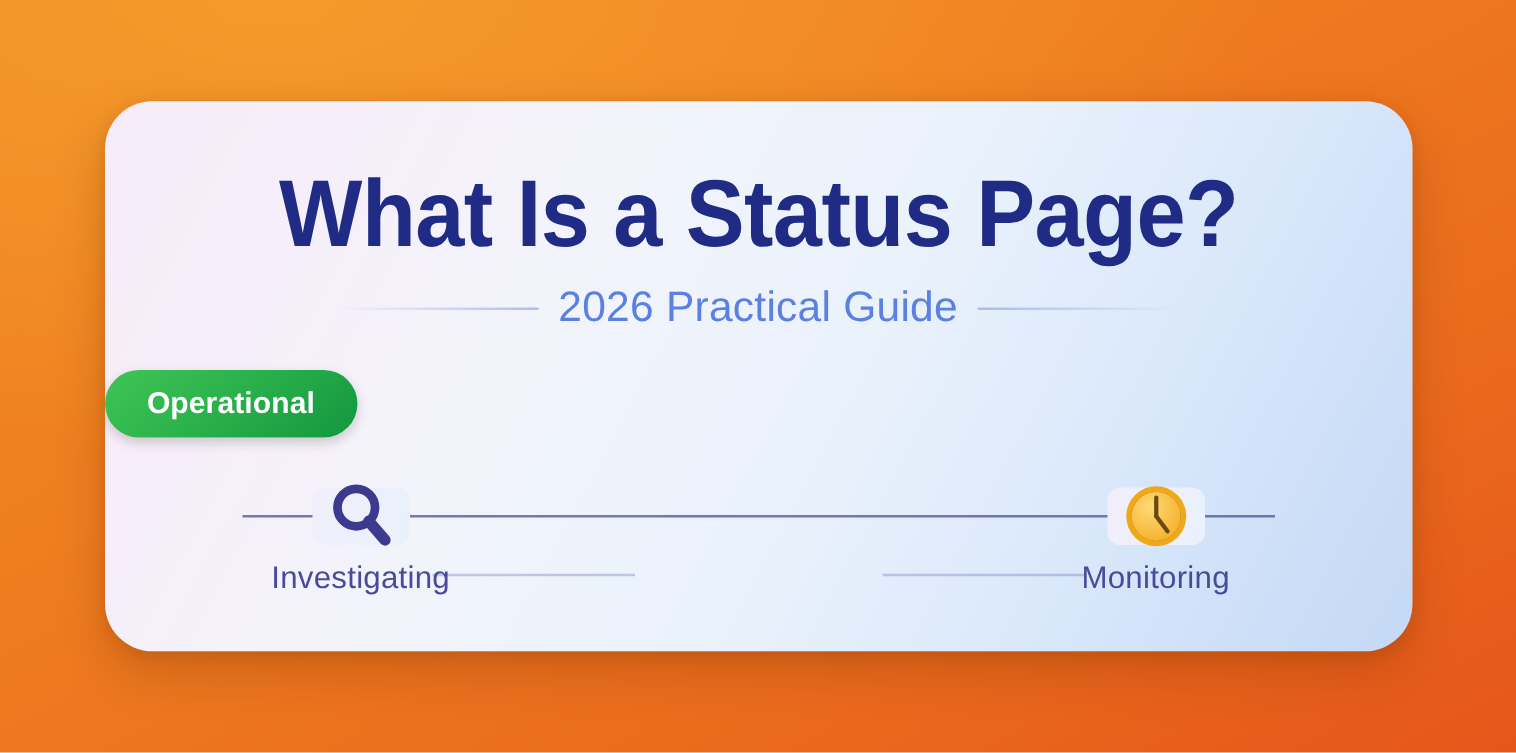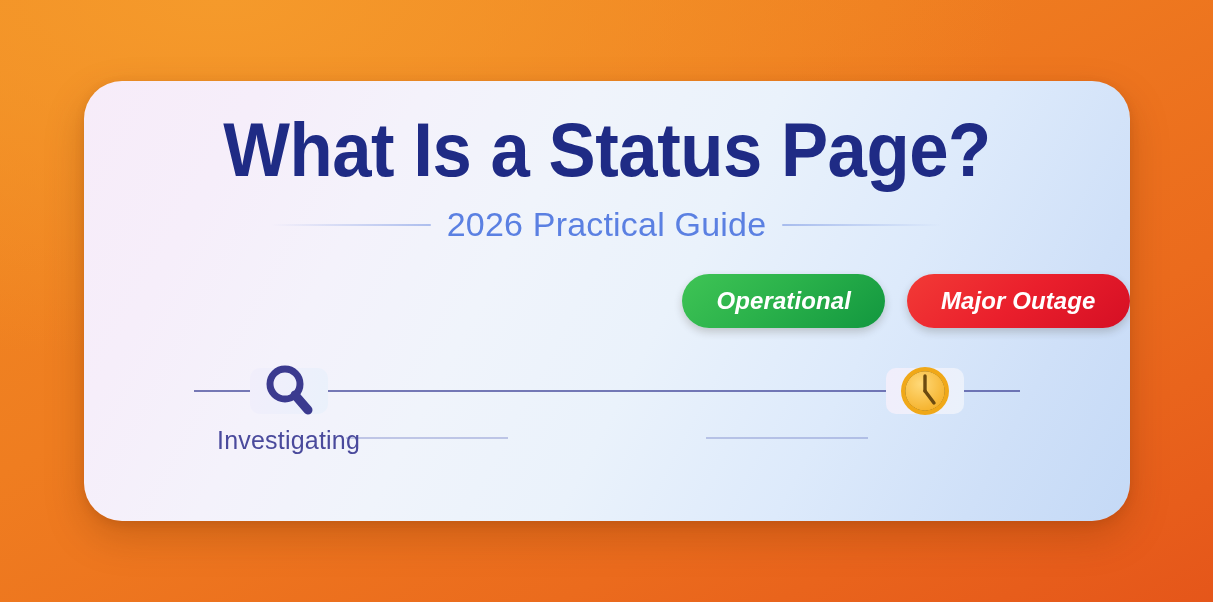--- a/index.html
+++ b/index.html
@@ -27,21 +27,21 @@
       linear-gradient(118deg,
         #f7ecf9 0%,
         #f6eefa 14%,
         #f4f2fb 27%,
         #f0f4fb 40%,
         #eaf2fb 55%,
         #ddeafb 72%,
         #cfe0f8 87%,
         #c4d9f6 100%);
     box-shadow:0 16px 38px rgba(120,50,0,.28), 0 3px 10px rgba(120,50,0,.16);
-    padding-top:32px;
+    padding-top:54px;
     overflow:hidden;
   }
 
   
   .title {
     text-align:center;
     font-size:76px;
     line-height:.98;
     font-weight:700;
     letter-spacing:-.5px;
@@ -67,23 +67,22 @@
     color:#5b80e2;
     white-space:nowrap;
     letter-spacing:.2px;
   }
 
   
   .pills {
     margin-top:30px;
     display:flex;
     align-items:center;
-    justify-content:flex-end;
-    gap:22px;
-    font-style:italic;
+    justify-content:flex-start;
+    gap:16px;
   }
   .pill {
     height:54px;
     border-radius:27px;
     display:flex;
     align-items:center;
     justify-content:center;
     padding:0 34px;
     color:#ffffff;
     font-size:24px;
@@ -174,21 +173,20 @@
   <h1 class="title">What Is a Status Page?</h1>
 
   <div class="sub-row">
     <span class="sub-rule left"></span>
     <div class="subtitle">2026 Practical Guide</div>
     <span class="sub-rule right"></span>
   </div>
 
   <div class="pills">
     <div class="pill green">Operational</div>
-    <div class="pill red">Major Outage</div>
   </div>
 
   <div class="timeline">
     <div class="tl-track"></div>
     <div class="tl-lower a"></div>
     <div class="tl-lower b"></div>
 
     <div class="tl-steps">
 
       <div class="tl-step">
@@ -211,18 +209,19 @@
             <defs>
               <radialGradient id="clockg" cx="38%" cy="32%" r="72%">
                 <stop offset="0%" stop-color="#ffd978"></stop>
                 <stop offset="100%" stop-color="#f5b22c"></stop>
               </radialGradient>
             </defs>
             <line x1="26" y1="26" x2="26" y2="11" stroke="#6b4a10" stroke-width="3.4" stroke-linecap="round"></line>
             <line x1="26" y1="26" x2="35" y2="38" stroke="#6b4a10" stroke-width="3.4" stroke-linecap="round"></line>
           </svg>
         </span>
+        <span class="tl-label">Monitoring</span>
       </div>
 
 
     </div>
   </div>
 </div>
 
 </body></html>

